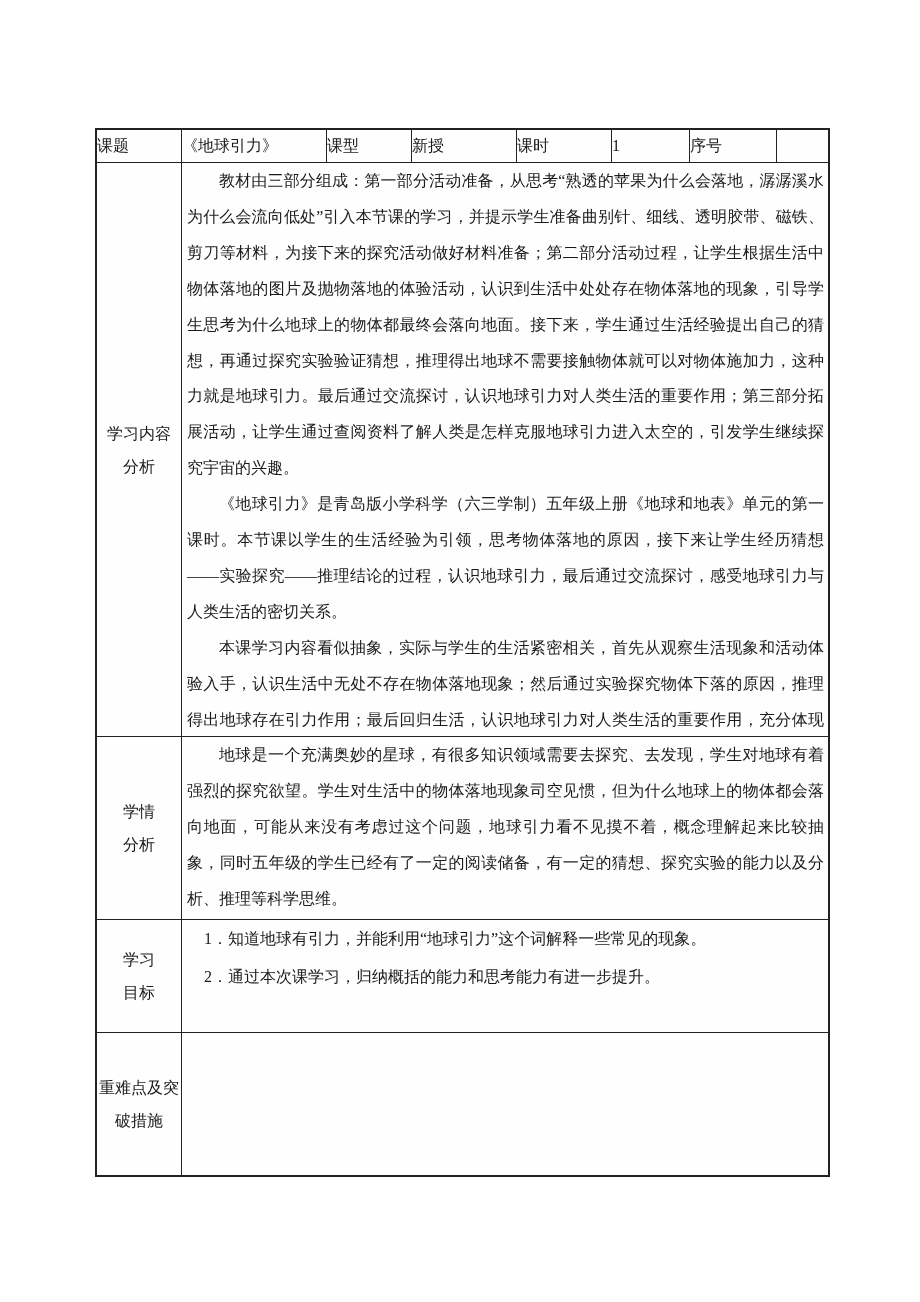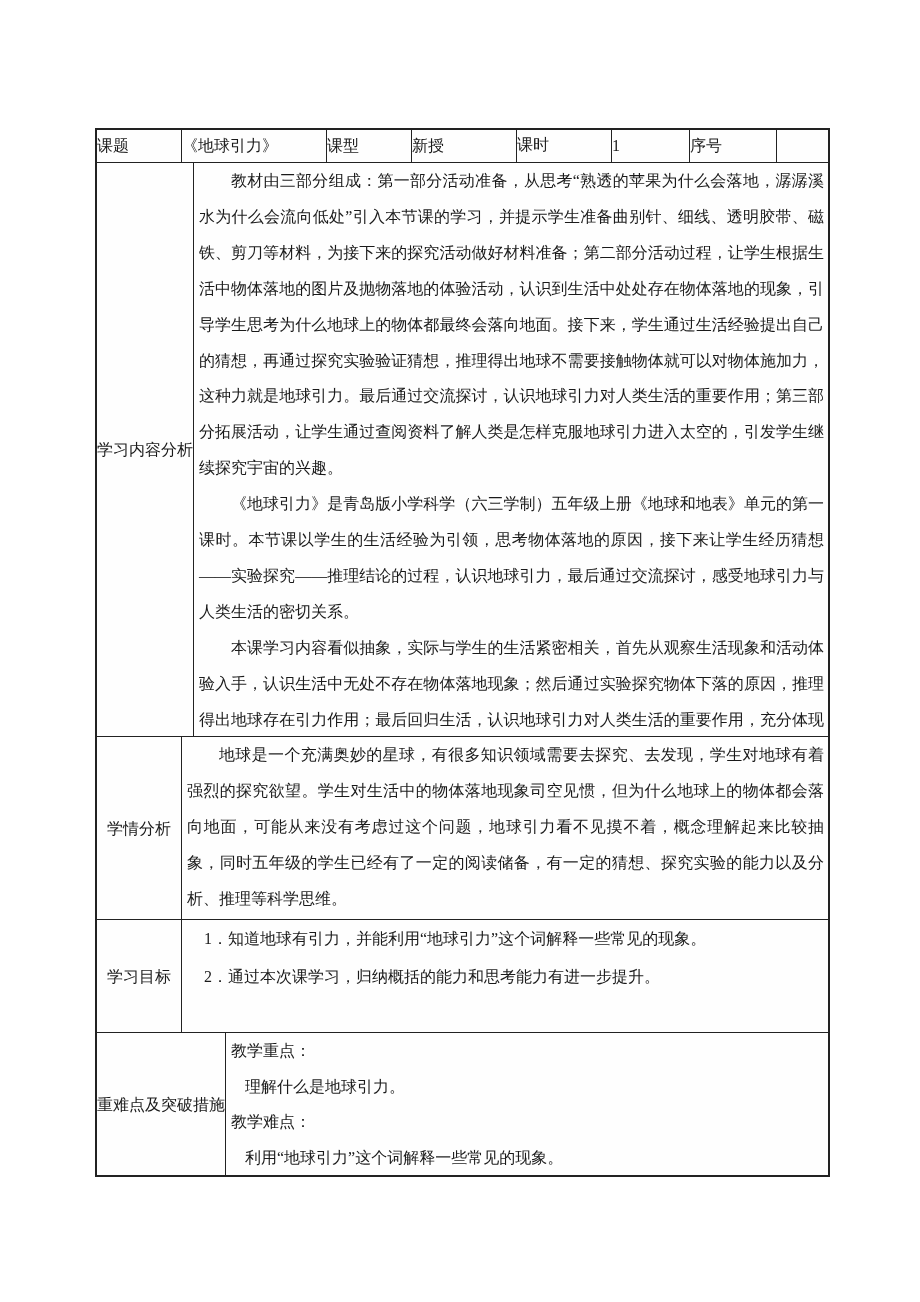--- a/index.html
+++ b/index.html
@@ -23,31 +23,31 @@
   .hcell {
     border-right: 1px solid #222;
     display: flex; align-items: center; justify-content: flex-start;
     font-size: 16px; line-height: 1; white-space: nowrap; overflow: hidden;
   }
   .hcell:last-child { border-right: none; }
   .hc0 { flex: 0 0 85px; justify-content: flex-start; }
   .hc1 { flex: 0 0 145px; }
   .hc2 { flex: 0 0 85px; }
   .hc3 { flex: 0 0 105px; }
-  .hc4 { flex: 0 0 95px; font-family: Liberation Mono, monospace; }
+  .hc4 { flex: 0 0 95px; }
   .hc5 { flex: 0 0 78px; }
   .hc6 { flex: 0 0 87px; }
   .hc7 { flex: 0 0 55px; }
   
   .body-row { display: flex; border-bottom: 1px solid #222; overflow: hidden; }
   .body-row.last { border-bottom: none; }
   .row-label {
     flex: 0 0 85px;
     border-right: 1px solid #222;
-    display: flex; flex-direction: row;
+    display: flex; flex-direction: column;
     align-items: center; justify-content: center;
     text-align: center; font-size: 16px; line-height: 33px;
     white-space: nowrap; overflow: visible;
   }
   .row-content {
     flex: 1 1 auto;
     padding: 0 4px 0 5px;
     font-size: 16px;
     text-align: justify;
     overflow: hidden;
@@ -126,21 +126,15 @@
       <div class="goal-line">1．知道地球有引力，并能利用“地球引力”这个词解释一些常见的现象。</div>
       <div class="goal-line">2．通过本次课学习，归纳概括的能力和思考能力有进一步提升。</div>
     </div>
   </div>
 
   <div class="body-row row-3 last">
     <div class="row-label">
       <div>重难点及突</div>
       <div>破措施</div>
     </div>
-    <div class="row-content">
-      <div class="kp-line">教学重点：</div>
-      <div class="kp-line indent">理解什么是地球引力。</div>
-      <div class="kp-line">教学难点：</div>
-      <div class="kp-line indent">利用“地球引力”这个词解释一些常见的现象。</div>
-    </div>
   </div>
 
 </div>
 
 </body></html>

